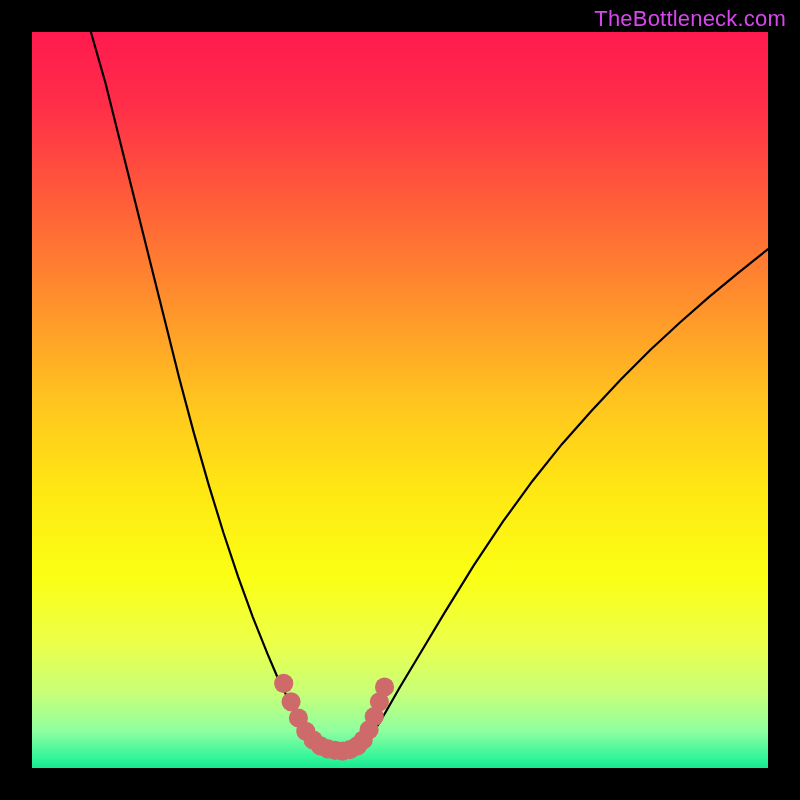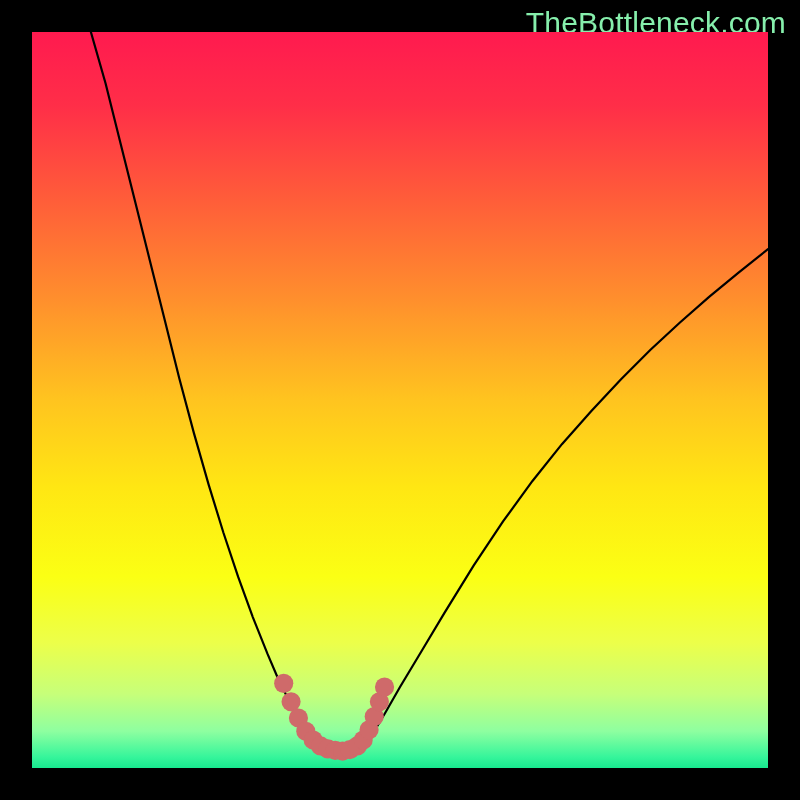--- a/index.html
+++ b/index.html
@@ -20,22 +20,22 @@
   }
   .gradient {
     position: absolute;
     inset: 0;
   }
   .watermark {
     position: absolute;
     top: 6px;
     right: 14px;
     font-family: Arial, Helvetica, sans-serif;
-    font-size: 30px;
-    color: #86efac;
+    font-size: 22px;
+    color: #d946ef;
     letter-spacing: 0.2px;
   }
   svg.curve {
     position: absolute;
     inset: 0;
     width: 100%;
     height: 100%;
   }
 </style>
 </head>

